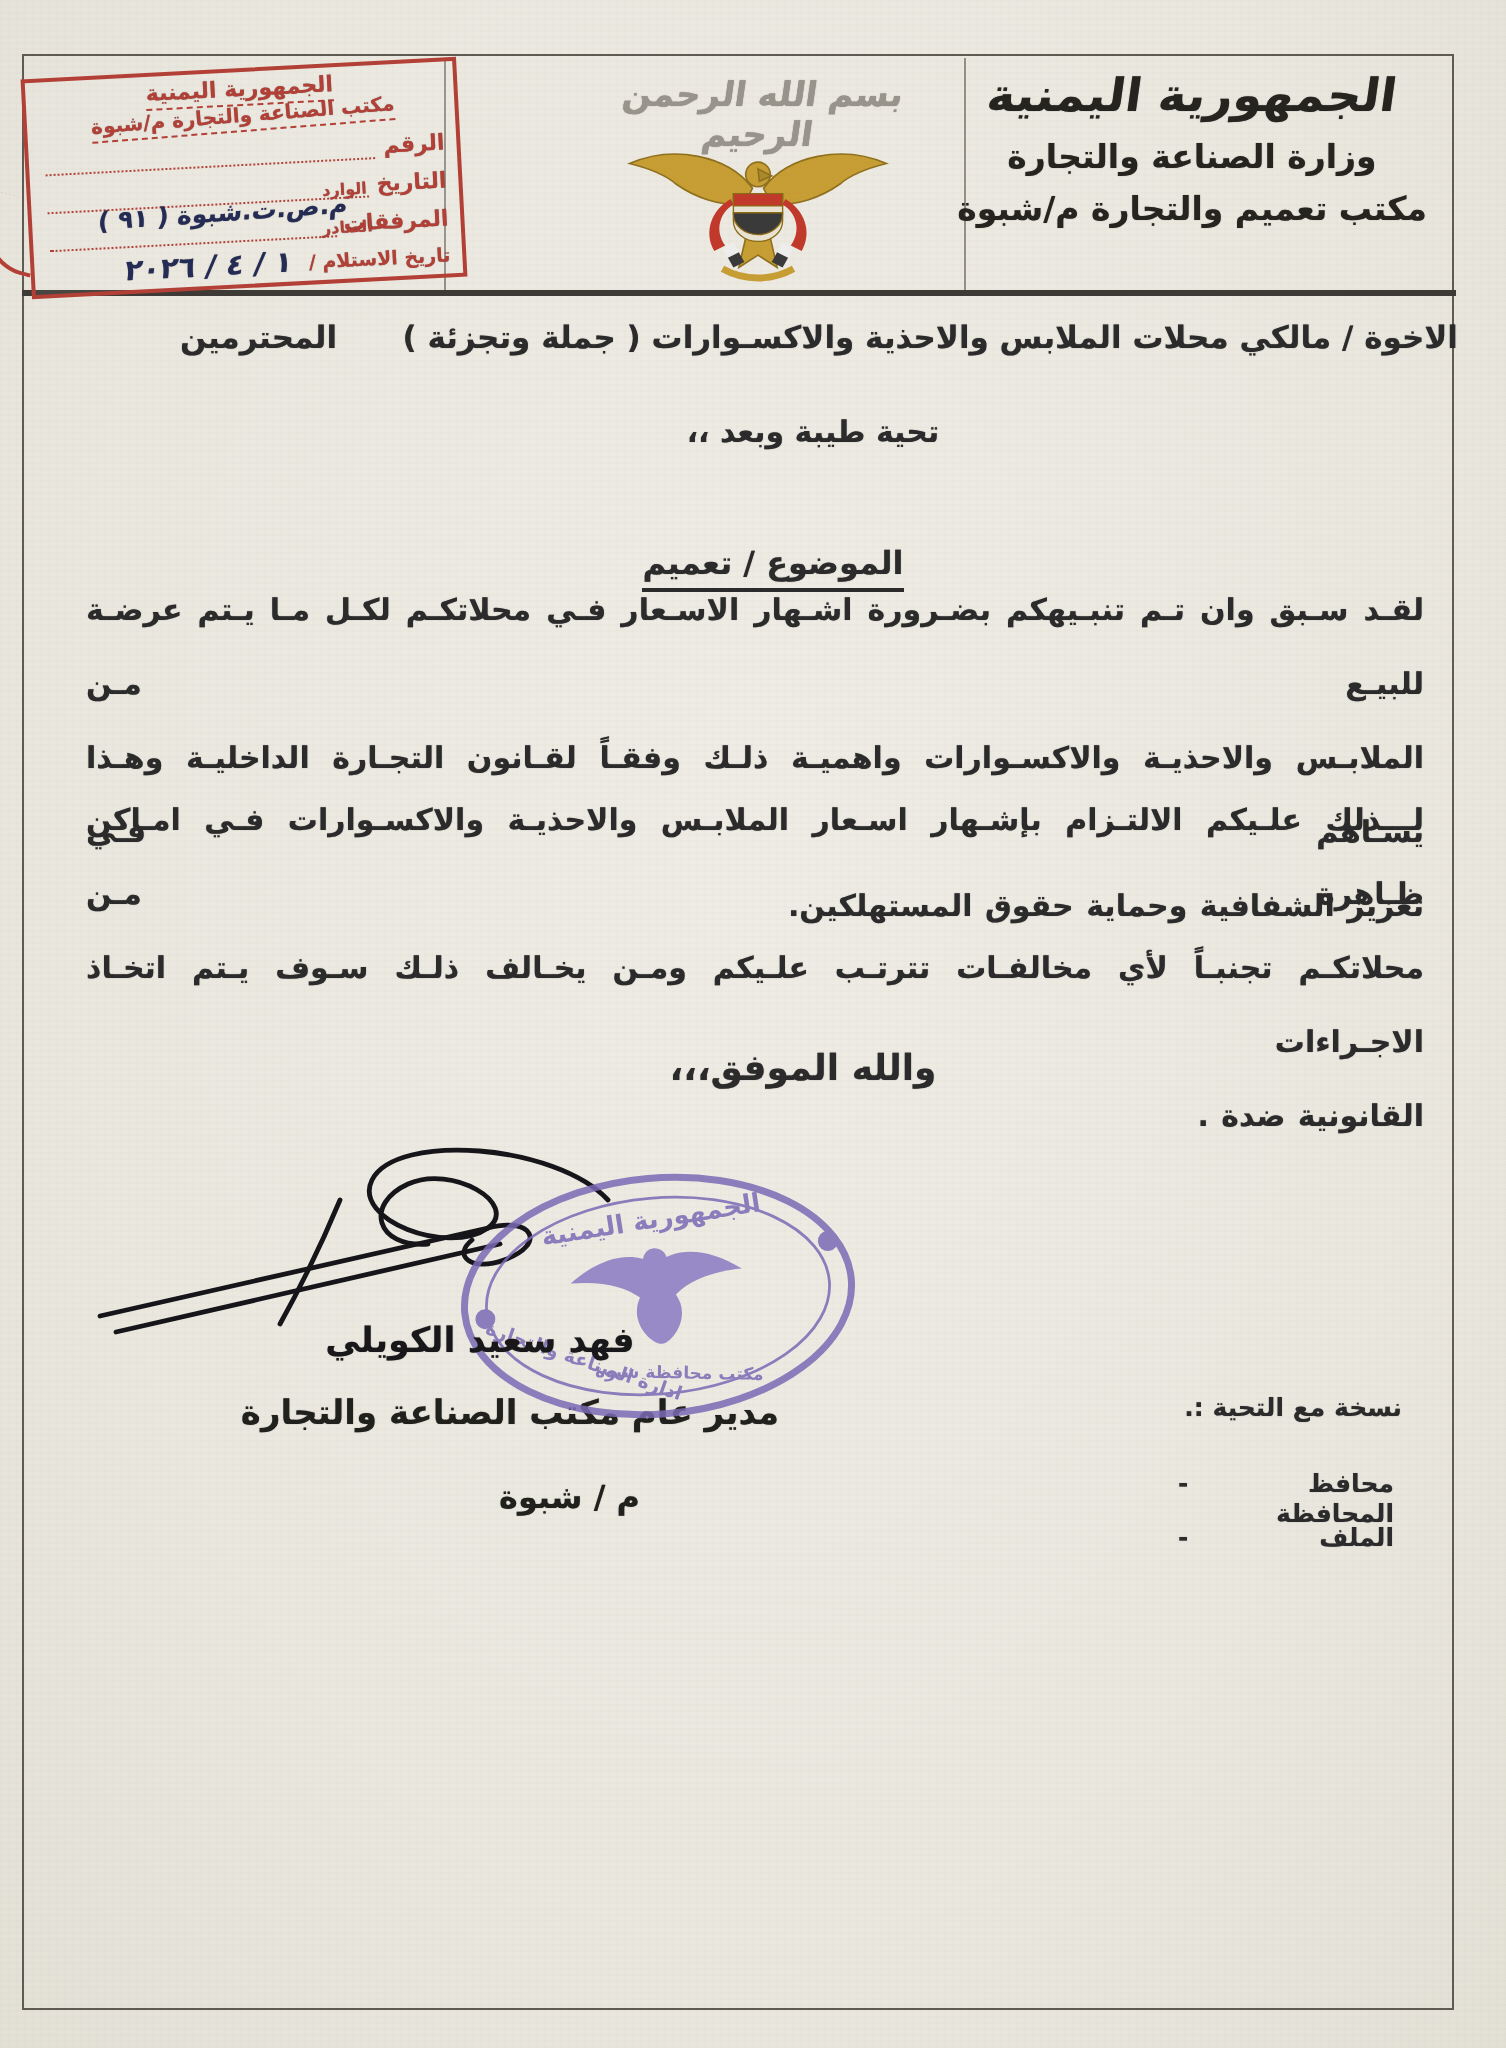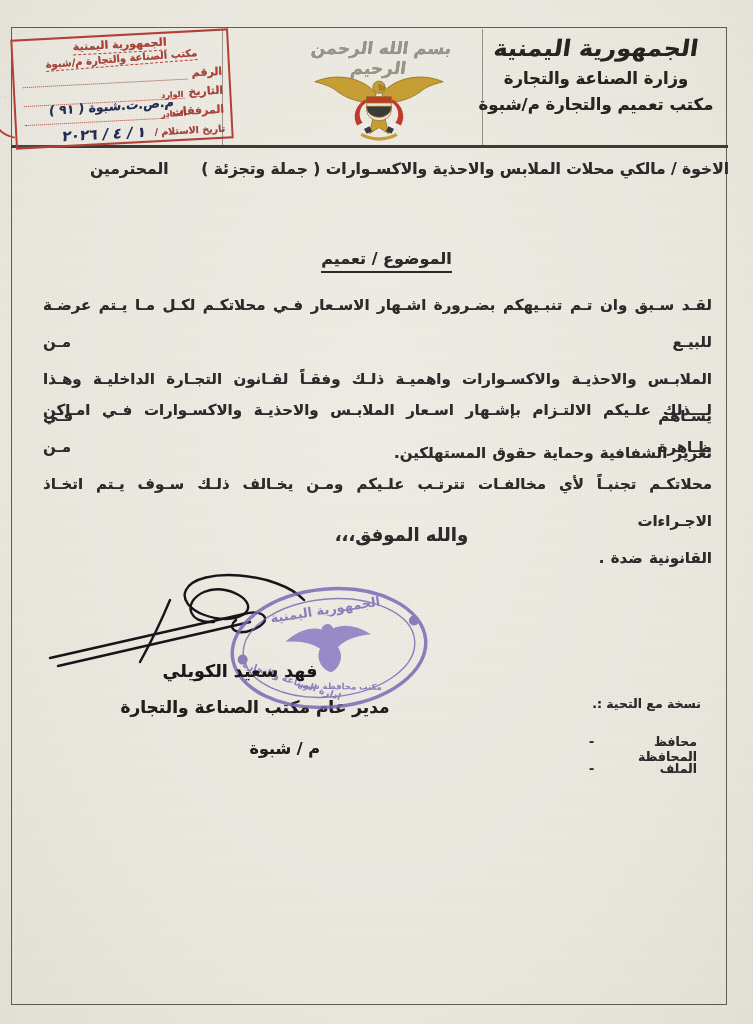--- a/index.html
+++ b/index.html
@@ -39,21 +39,21 @@
   .r-value{position:absolute;top:62px;right:56px;font-size:12.5px;color:#242c55;font-weight:700;transform:rotate(-1deg) skewX(-8deg);white-space:nowrap;}
   .r-bottom{position:absolute;bottom:1px;right:6px;left:6px;display:flex;align-items:center;gap:8px;}
   .r-bottom .lbl{font-size:9.5px;font-weight:700;}
   .r-bottom .val{font-size:14.5px;color:#242c55;font-weight:700;transform:skewX(-10deg);letter-spacing:3px;white-space:nowrap;}
   .flourish{position:absolute;left:-8px;top:98px;width:26px;height:36px;border-left:2.5px solid #b34036;border-bottom:2.5px solid #b34036;border-radius:0 0 0 24px;transform:rotate(14deg);}
 
   
   .addr-row{position:absolute;left:90px;right:24px;top:160px;display:flex;justify-content:space-between;font-size:15.5px;font-weight:700;}
   .greeting{position:absolute;left:60px;right:0;top:207px;text-align:center;font-size:15px;font-weight:700;}
   .subject-wrap{position:absolute;left:20px;right:0;top:249px;text-align:center;}
-  .subject{display:inline-block;font-size:16px;font-weight:700;border-bottom:2.5px solid #2b2b2b;padding-bottom:3px;}
+  .subject{display:inline-block;font-size:16px;font-weight:700;border-bottom:2.5px solid #2b2b2b;padding-bottom:3px;margin-top:23px;}
   .para{position:absolute;right:41px;left:43px;font-size:15px;font-weight:700;line-height:37px;word-spacing:1px;}
   .para.p1{top:287px;}
   .para.p2{top:392px;}
   .jl{text-align:justify;text-align-last:justify;}
   .last{text-align:right;text-align-last:right;}
   .closing{position:absolute;left:50px;right:0;top:524px;text-align:center;font-size:18px;font-weight:700;}
 
   
   .sig-svg{position:absolute;left:46px;top:570px;width:284px;height:112px;z-index:3;}
   .oval-stamp{position:absolute;left:226px;top:584px;width:206px;height:128px;z-index:4;opacity:.85;transform:rotate(-5deg);}
@@ -130,20 +130,21 @@
       <span class="val">١ / ٤ / ٢٠٢٦</span>
     </div>
   </div>
   <div class="flourish"></div>
 
   <div class="addr-row ar">
     <span>الاخوة / مالكي محلات الملابس والاحذية والاكسـوارات ( جملة وتجزئة )</span>
     <span>المحترمين</span>
   </div>
 
+  <div class="greeting ar">تحية طيبة وبعد ،،</div>
 
   <div class="subject-wrap">
     <span class="subject ar">الموضوع / تعميم</span>
   </div>
 
   <div class="para p1 ar">
     <div class="jl">لقـد سـبق وان تـم تنبـيهكم بضـرورة اشـهار الاسـعار فـي محلاتكـم لكـل مـا يـتم عرضـة للبيـع مـن</div>
     <div class="jl">الملابـس والاحذيـة والاكسـوارات واهميـة ذلـك وفقـاً لقـانون التجـارة الداخليـة وهـذا يسـاهم فـي</div>
     <div class="last">تعزيز الشفافية وحماية حقوق المستهلكين.</div>
   </div>

